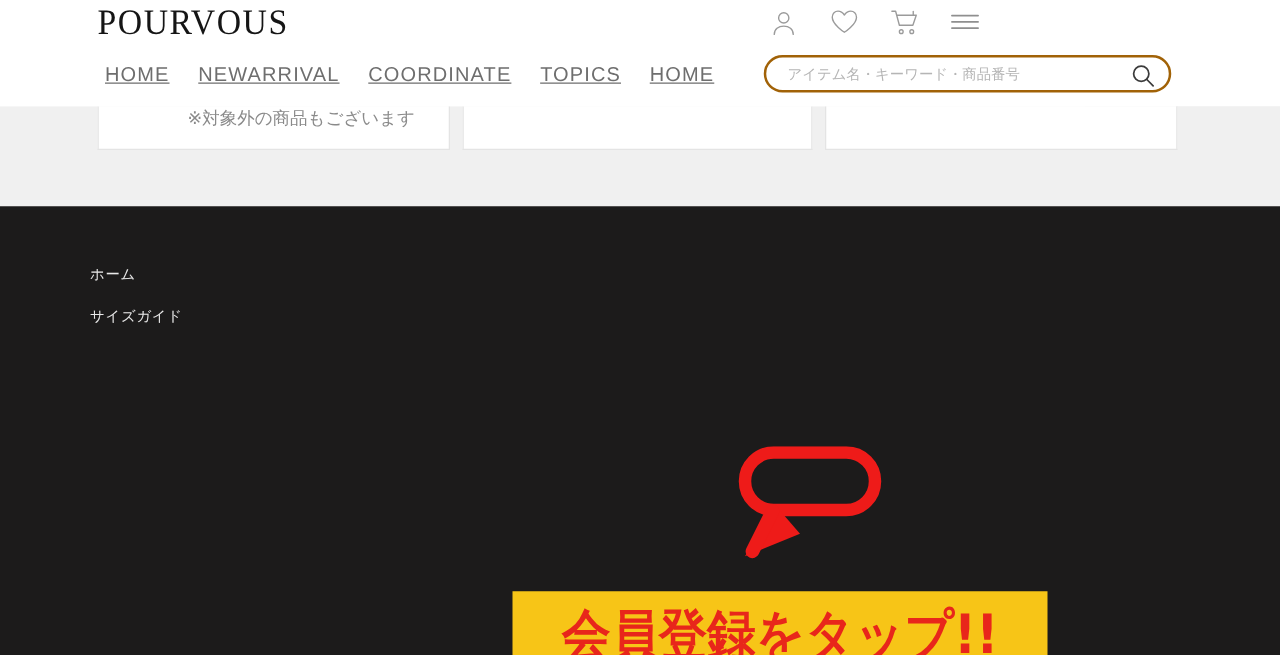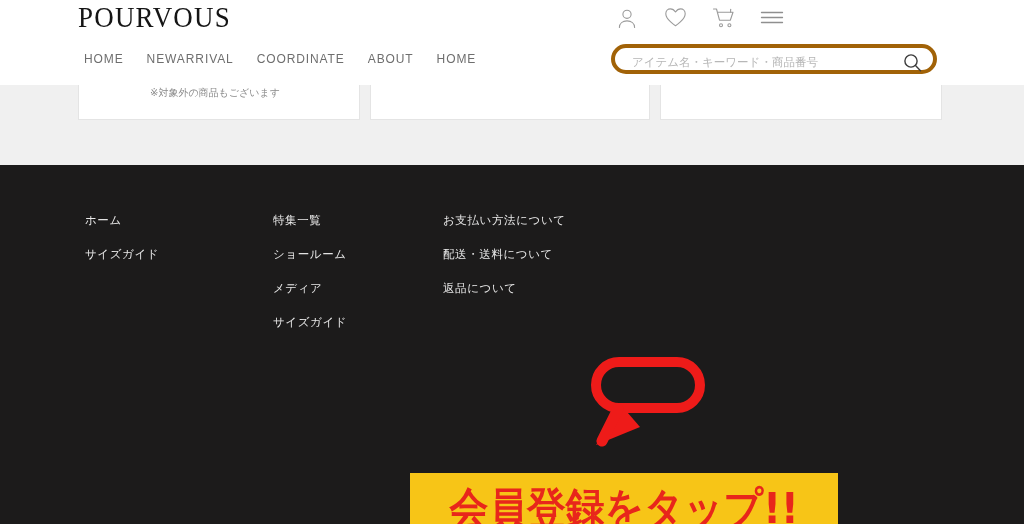--- a/index.html
+++ b/index.html
@@ -19,32 +19,32 @@
   .logo {
     position: absolute; left: 78px; top: 1px;
     font-family: "Liberation Serif", "DejaVu Serif", serif;
     font-size: 27px; letter-spacing: 1.2px; color: #151515;
     font-weight: 400; line-height: 32px;
     transform: scaleY(1.06);
     transform-origin: left top;
   }
   .nav { position: absolute; left: 84px; top: 52px; display: flex; gap: 0; }
   .nav-item {
-    font-size: 12px; color: #6e6e6e; letter-spacing: 0.9px;
-    white-space: nowrap; cursor: pointer;
+    font-size: 16px; color: #6e6e6e; letter-spacing: 0.9px;
+    white-space: nowrap; cursor: pointer; text-decoration: underline;
   }
   .nav-item + .nav-item { margin-left: 23px; }
 
   .hdr-icons { position: absolute; right: 86px; top: 7px; display: flex; align-items: center; gap: 26px; }
   .hdr-icon { width: 22px; height: 23px; display: block; cursor: pointer; }
   .hdr-icon svg { display: block; }
 
   .searchbox {
     position: absolute; left: 611px; top: 44px; width: 326px; height: 30px;
-    border: 4px solid #a16207; border-radius: 16px; background: #fff;
+    border: 2px solid #a16207; border-radius: 16px; background: #fff;
   }
   .search-input {
     position: absolute; left: 17px; top: 0; height: 28px; width: 265px;
     border: none; outline: none; background: transparent;
     font-size: 11.5px; color: #3a3a3a;
     font-family: "Liberation Sans", "DejaVu Sans", sans-serif;
   }
   .search-input::placeholder { color: #b5b5b5; }
   .search-btn {
     position: absolute; right: 10px; top: 4px; width: 21px; height: 21px;
@@ -58,30 +58,30 @@
   }
   .card {
     position: absolute; top: 0; height: 35px;
     background: #ffffff; border: 1px solid #e4e4e4; border-top: none;
   }
   #card-1 { left: 78px;  width: 282px; }
   #card-2 { left: 370px; width: 280px; }
   #card-3 { left: 660px; width: 282px; }
   .card-note {
     position: absolute; left: 71px; top: 1px;
-    font-size: 10px; color: #8a8a8a; white-space: nowrap;
+    font-size: 14px; color: #8a8a8a; white-space: nowrap;
   }
 
   
   .footer {
     position: absolute; left: 0; top: 165px; width: 1024px; height: 359px;
     background: #1c1b1b;
   }
   .fcol { position: absolute; top: 0; }
-  #fcol-1 { left: 85px; }
+  #fcol-1 { left: 72px; }
   #fcol-2 { left: 273px; }
   #fcol-3 { left: 443px; }
   #fcol-4 { left: 628px; }
   .flink {
     display: block; font-size: 11.5px; color: #e9e9e9;
     letter-spacing: 0.6px; white-space: nowrap; cursor: pointer;
     margin-bottom: 20px; line-height: 14px;
   }
 
   
@@ -105,21 +105,21 @@
 <div id="page">
 
   <div class="header">
 
     <div class="logo">POURVOUS</div>
 
     <div class="nav">
       <div class="nav-item">HOME</div>
       <div class="nav-item">NEWARRIVAL</div>
       <div class="nav-item">COORDINATE</div>
-      <div class="nav-item">ABOUT</div>
+      <div class="nav-item">TOPICS</div>
       <div class="nav-item">HOME</div>
     </div>
 
     <div class="hdr-icons">
       <span class="hdr-icon">
         <svg width="22" height="23" viewBox="0 0 22 23" fill="none" stroke="#9b9b9b" stroke-width="1.1">
           <circle cx="11" cy="7.3" r="4.1"></circle>
           <path d="M3.4 20.5c0-4.2 3.4-6.6 7.6-6.6s7.6 2.4 7.6 6.6" stroke-linecap="round"></path>
         </svg>
       </span>
@@ -164,32 +164,21 @@
     <div class="card" id="card-3"></div>
   </div>
 
   <div class="footer">
 
     <div class="fcol" id="fcol-1" style="top:48px;">
       <span class="flink">ホーム</span>
       <span class="flink">サイズガイド</span>
     </div>
 
-    <div class="fcol" id="fcol-2" style="top:48px;">
-      <span class="flink">特集一覧</span>
-      <span class="flink">ショールーム</span>
-      <span class="flink">メディア</span>
-      <span class="flink">サイズガイド</span>
-    </div>
 
-    <div class="fcol" id="fcol-3" style="top:48px;">
-      <span class="flink">お支払い方法について</span>
-      <span class="flink">配送・送料について</span>
-      <span class="flink">返品について</span>
-    </div>
 
 
     <div class="annot">
       <svg width="126" height="96" viewBox="0 0 126 96" fill="none">
         <rect x="8" y="5" width="104" height="46" rx="23" ry="23" stroke="#ee1b19" stroke-width="10"></rect>
         <path d="M33 48 L8 88 L52 70 Z" fill="#ee1b19"></path>
         <path d="M30 52 L14 84" stroke="#ee1b19" stroke-width="11" stroke-linecap="round"></path>
       </svg>
     </div>
 

